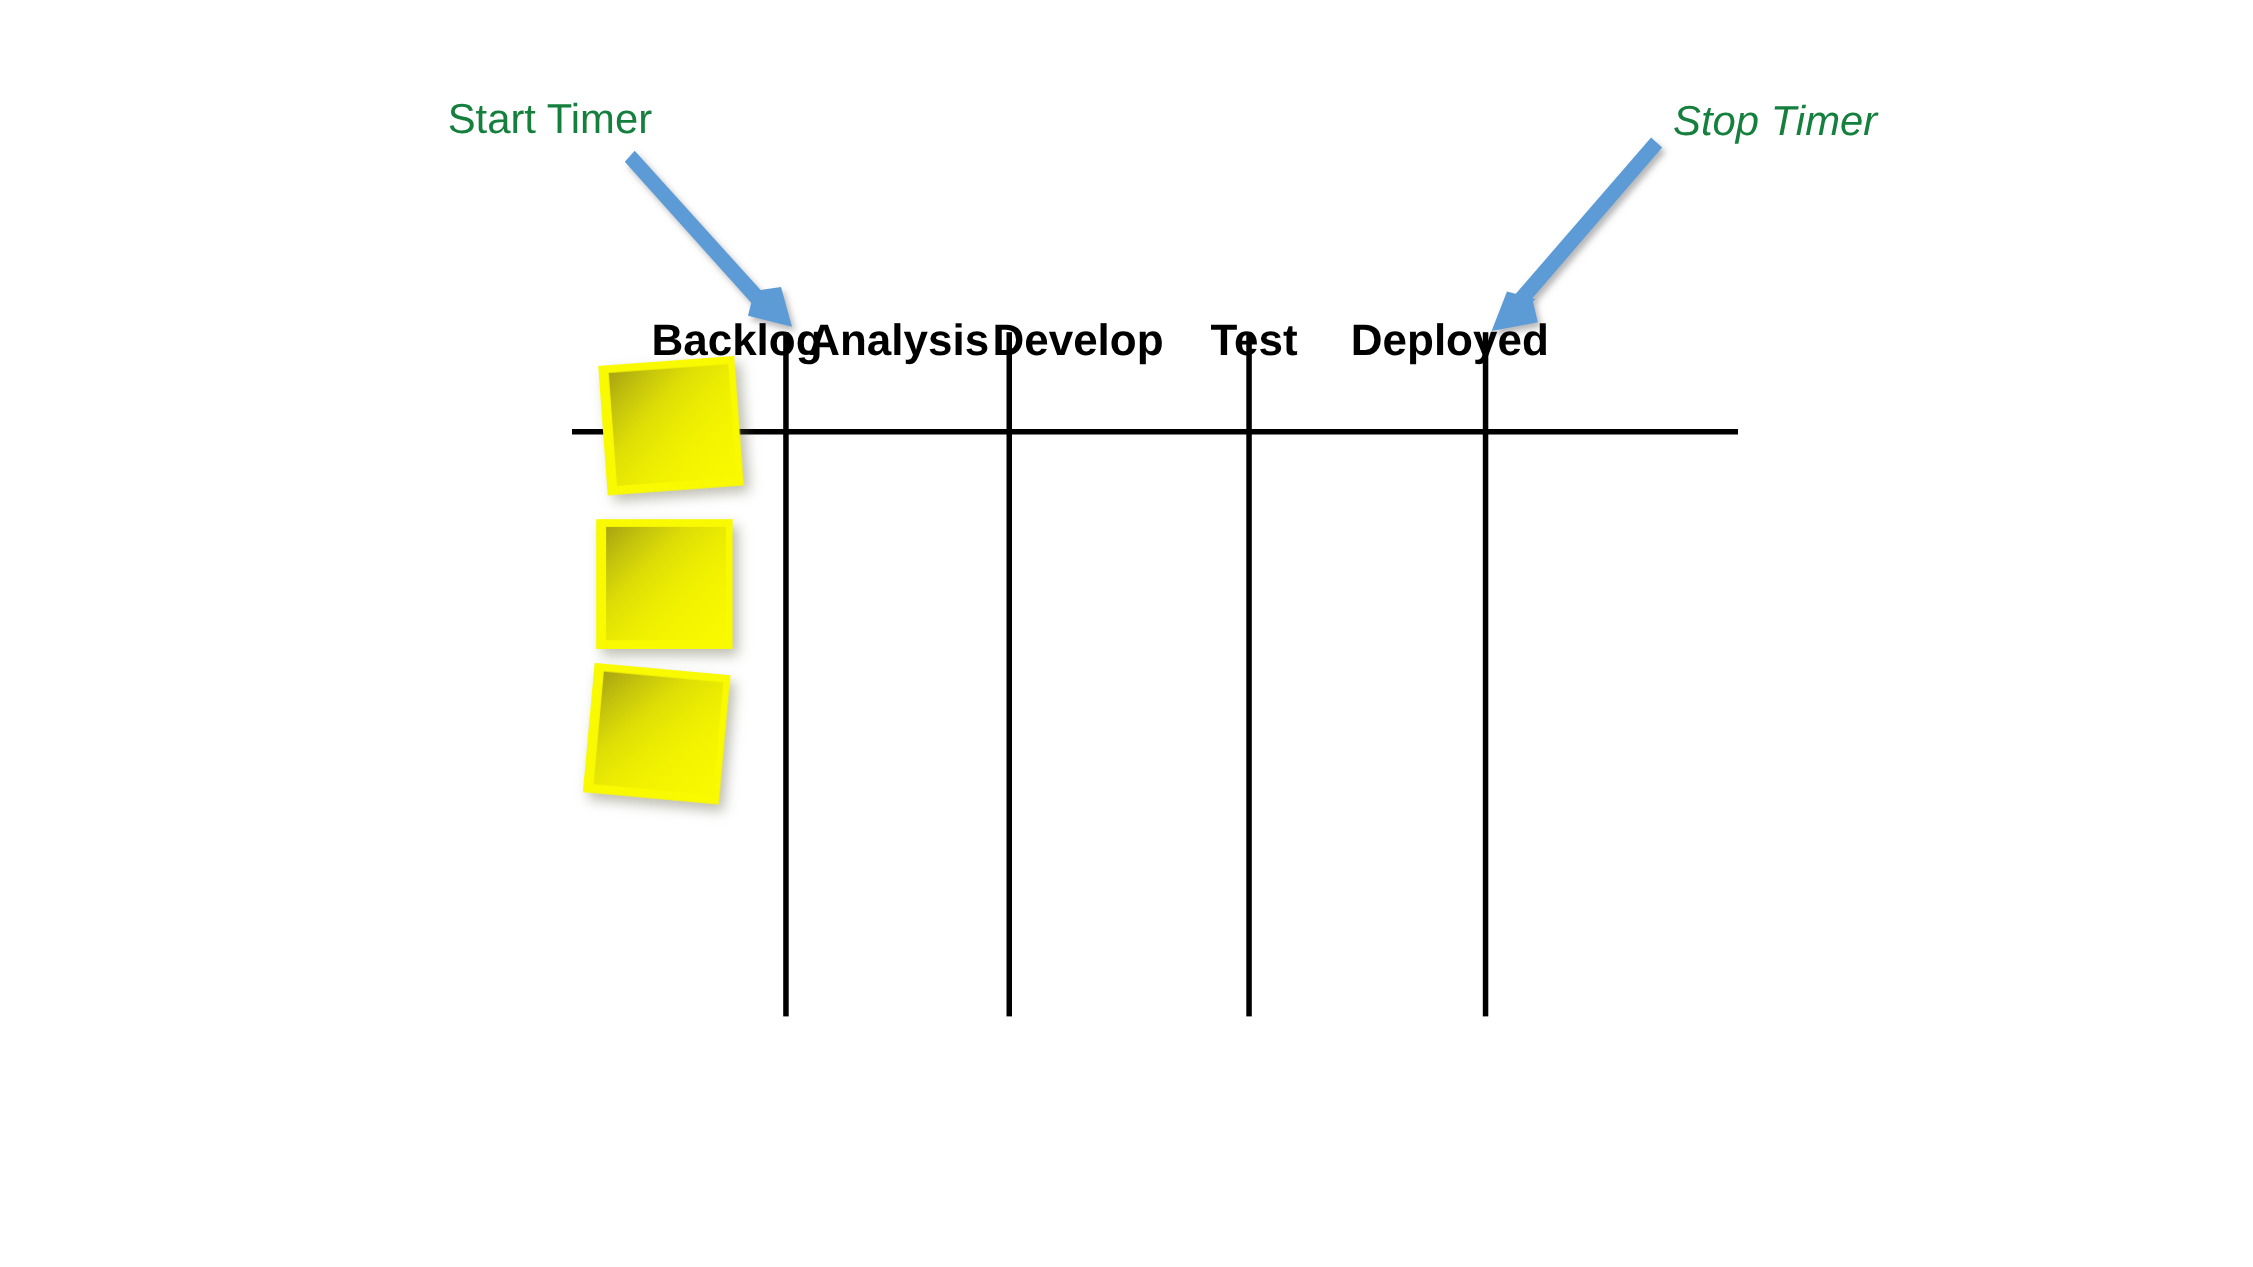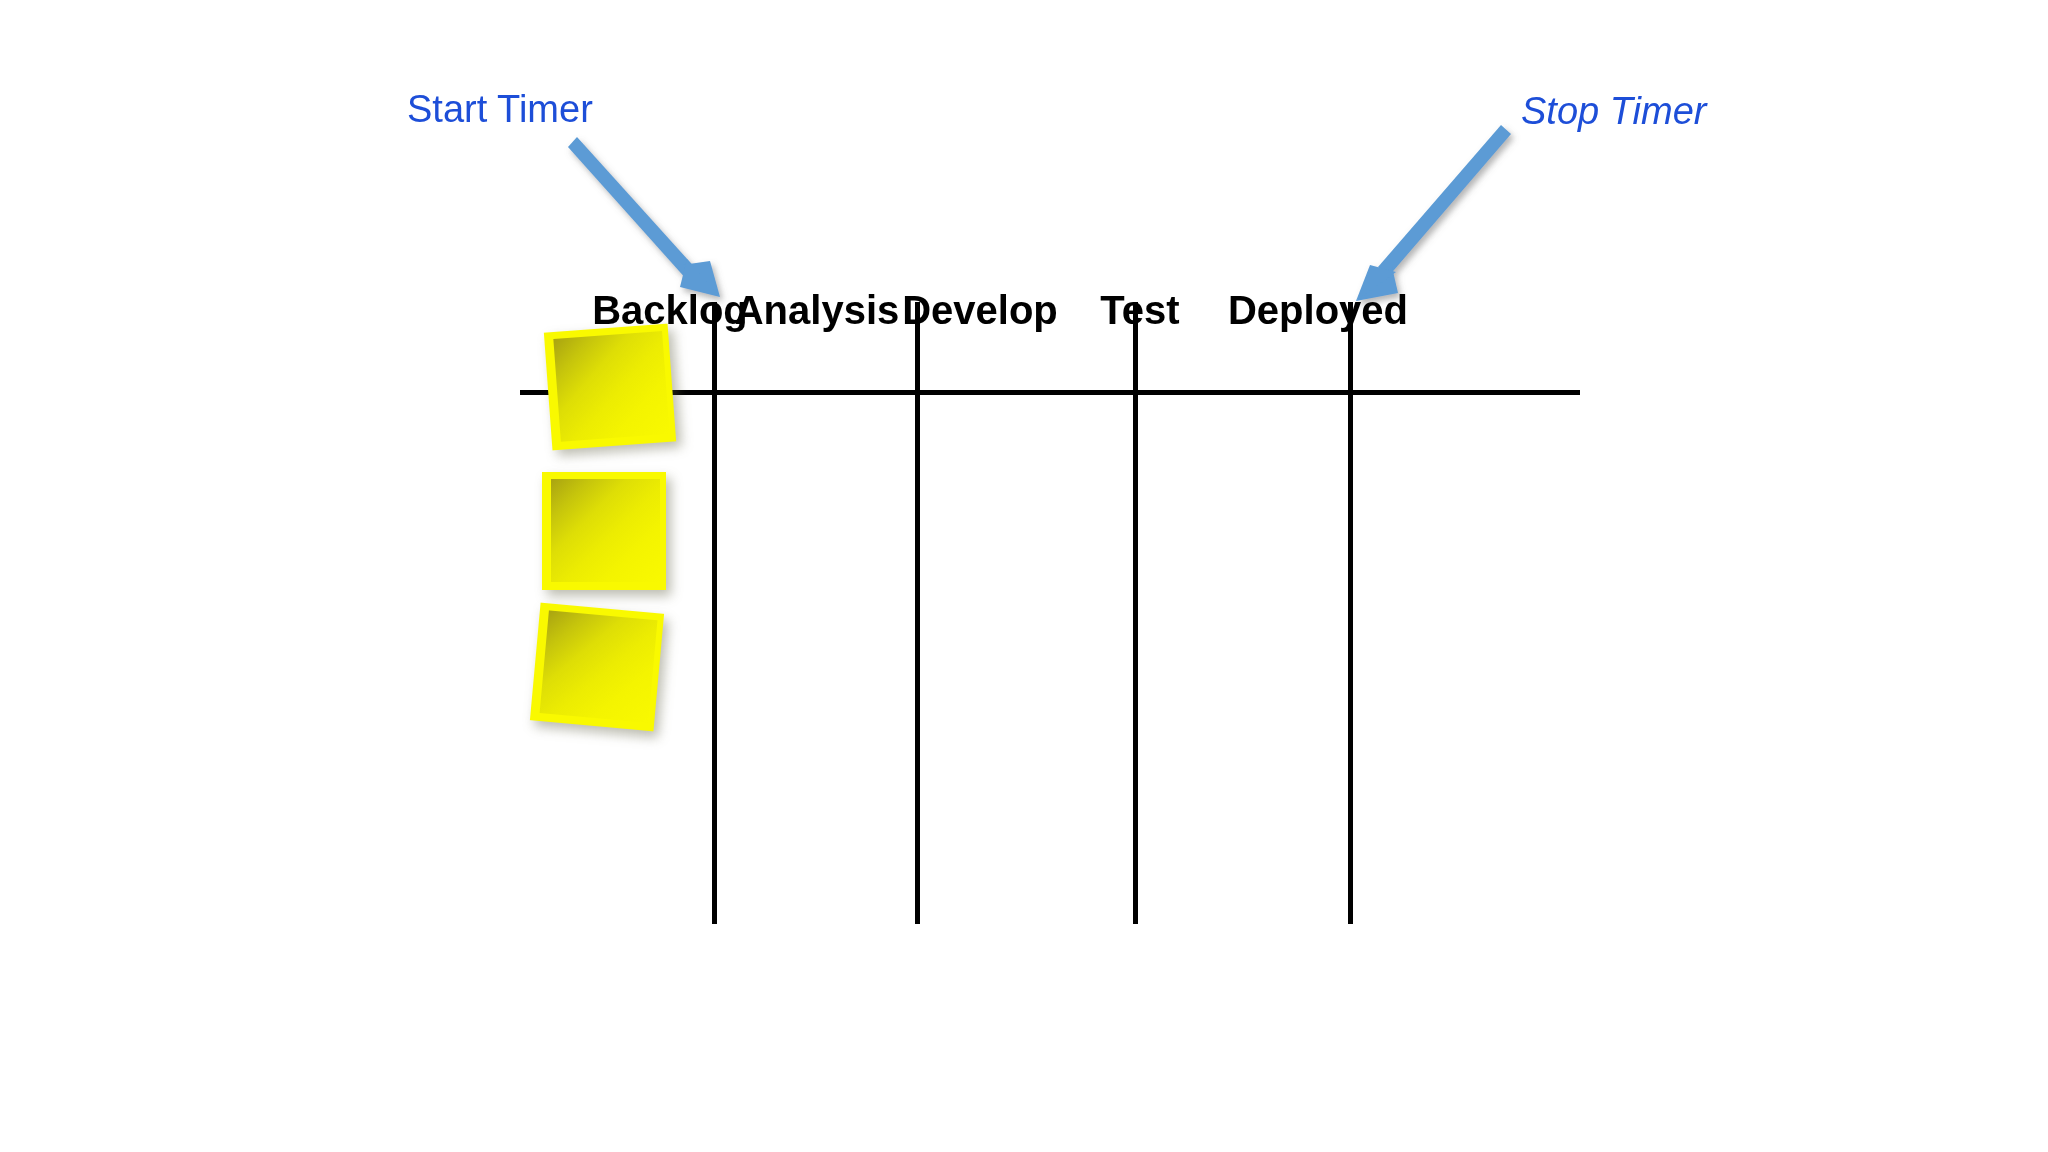--- a/index.html
+++ b/index.html
@@ -16,21 +16,21 @@
     font-family: "Liberation Sans", sans-serif;
   }
 
   
   .annot-label {
     position: absolute;
     font-family: "Liberation Sans", sans-serif;
     font-weight: 400;
     font-size: 38px;
     line-height: 1;
-    color: #1d4ed8;
+    color: #15803d;
     white-space: nowrap;
   }
   #label-start { left: 407px; top: 90px; }
   #label-stop  { left: 1521px; top: 92px; font-style: italic; }
 
   
   .arrow-svg {
     position: absolute;
     overflow: visible;
     pointer-events: none;

